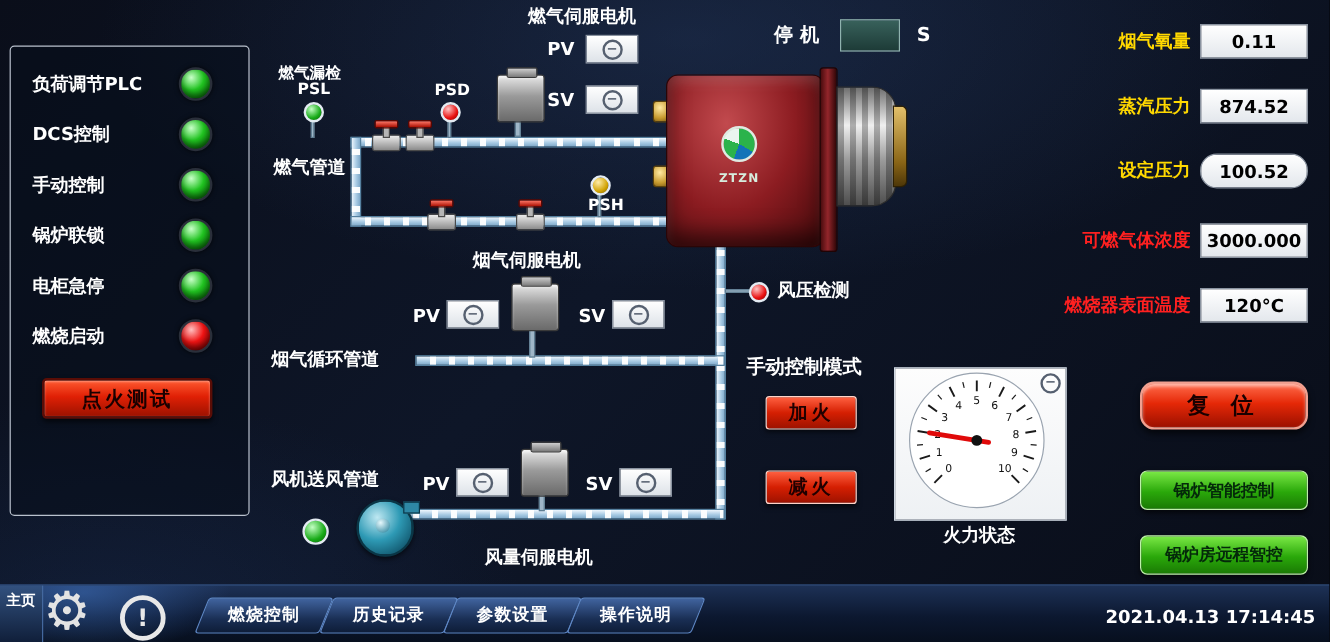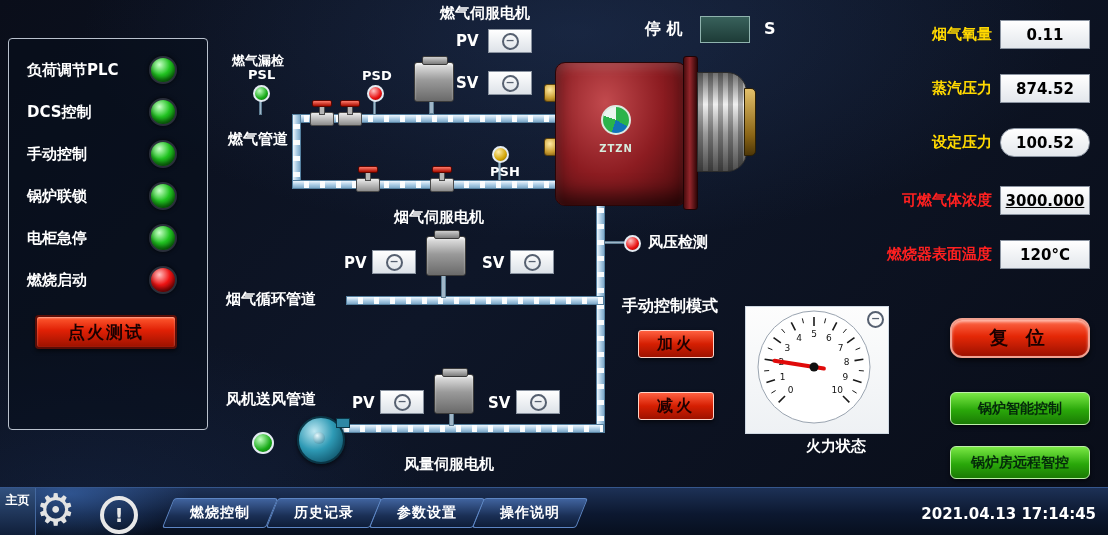--- a/index.html
+++ b/index.html
@@ -251,21 +251,21 @@
   <div class="stopbox"></div>
   <span class="lbl" style="left:764px;top:19px;font-size:16px;">S</span>
 
   <span class="ro-label ro-yellow" style="top:25px;">烟气氧量</span>
   <div class="ro-value" style="top:20px;">0.11</div>
   <span class="ro-label ro-yellow" style="top:79px;">蒸汽压力</span>
   <div class="ro-value" style="top:74px;">874.52</div>
   <span class="ro-label ro-yellow" style="top:133px;">设定压力</span>
   <div class="ro-value" style="top:128px;border-radius:14px;">100.52</div>
   <span class="ro-label ro-red" style="top:191px;">可燃气体浓度</span>
-  <div class="ro-value" style="top:186px;text-decoration:underline;">3000.000</div>
+  <div class="ro-value" style="top:186px;">3000.000</div>
   <span class="ro-label ro-red" style="top:245px;margin-left:23px;">燃烧器表面温度</span>
   <div class="ro-value" style="top:240px;">120°C</div>
 
   <span class="lbl" style="left:622px;top:296px;font-size:16px;">手动控制模式</span>
   <button class="firebtn" style="left:638px;top:330px;">加火</button>
   <button class="firebtn" style="left:638px;top:392px;">减火</button>
 
   <div class="gaugebox">
     <svg width="140" height="124" id="gauge-svg">
         <circle cx="68" cy="60" r="56" fill="#ffffff" stroke="#9aa4b0" stroke-width="1"></circle>
@@ -299,21 +299,21 @@
         <line x1="115.55282581475768" y1="75.45084971874736" x2="106.9933171681013" y2="72.66969676937283" stroke="#1a1a1a" stroke-width="1.6"></line>
         <text x="99.38486503774007" y="73.19756081437326" text-anchor="middle" font-size="9" fill="#111">9</text>
         <line x1="110.63200821770462" y1="86.12492823579741" x2="106.36880739593417" y2="83.51243541221767" stroke="#1a1a1a" stroke-width="1"></line>
         <line x1="103.35533905932742" y1="95.35533905932733" x2="96.99137802864848" y2="88.99137802864841" stroke="#1a1a1a" stroke-width="1.6"></line>
         <text x="91.3345237791561" y="86.33452377915604" text-anchor="middle" font-size="9" fill="#111">10</text>
         <line x1="77.87688340595138" y1="61.564344650402305" x2="28.492466376194486" y2="53.74262139839077" stroke="#e00a0a" stroke-width="4" stroke-linecap="round"></line>
         <circle cx="68" cy="60" r="4.5" fill="#111"></circle>
       </svg>
     <span class="dialicon gauge-dial">−</span>
   </div>
-  <span class="lbl" style="left:786px;top:437px;margin-left:20px;">火力状态</span>
+  <span class="lbl" style="left:786px;top:437px;">火力状态</span>
 
   <button class="btn-reset">复 位</button>
   <button class="btn-green">锅炉智能控制</button>
   <button class="btn-green btn-green2">锅炉房远程智控</button>
 
   <div class="taskbar"></div>
   <div class="hometab">主页</div>
   <div class="gear">⚙</div>
   <div class="excl">!</div>
   <div class="tab" style="left:168px;">

